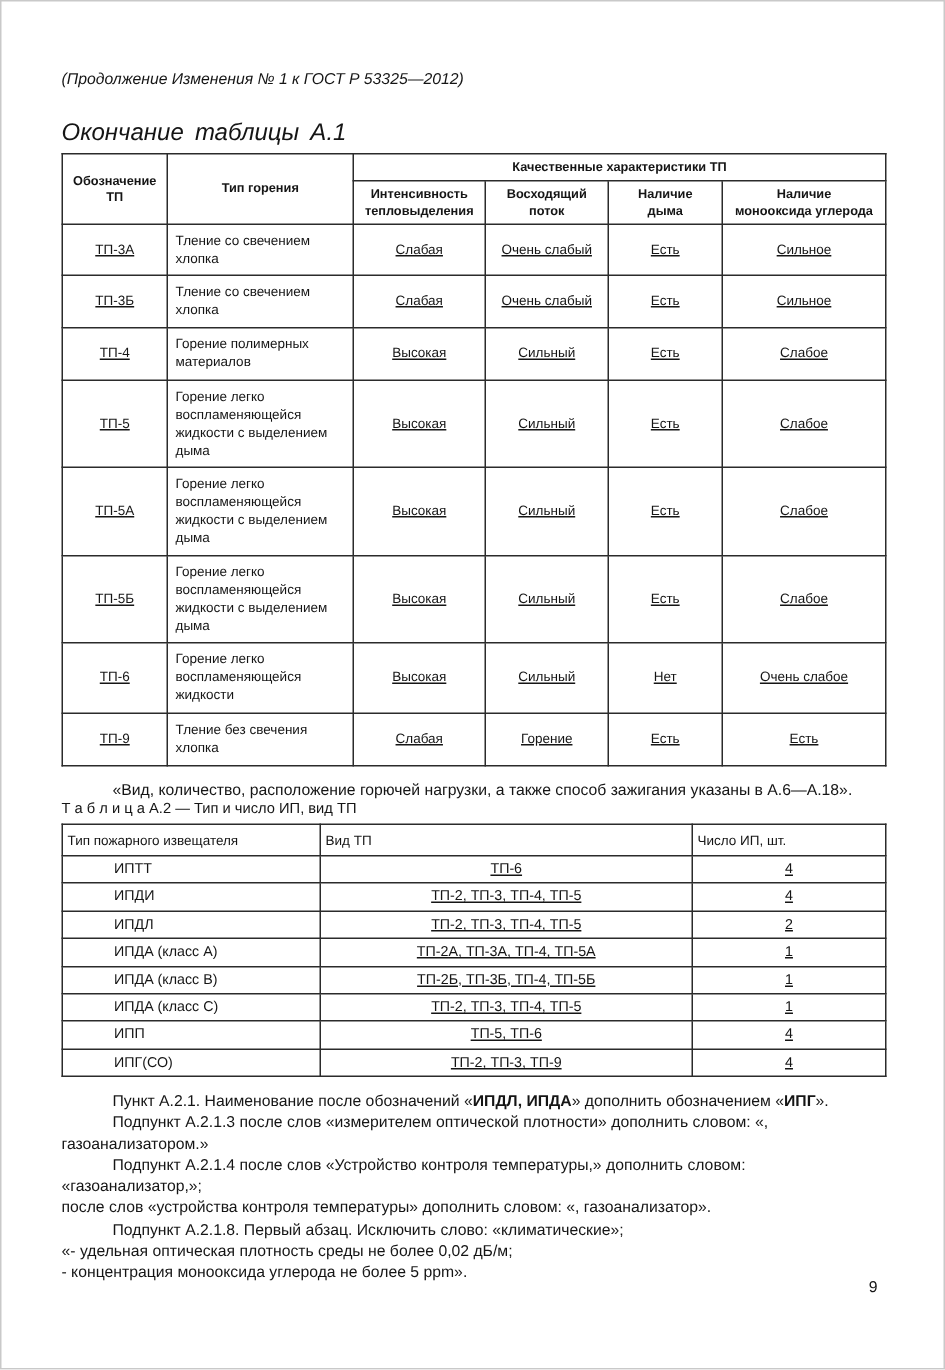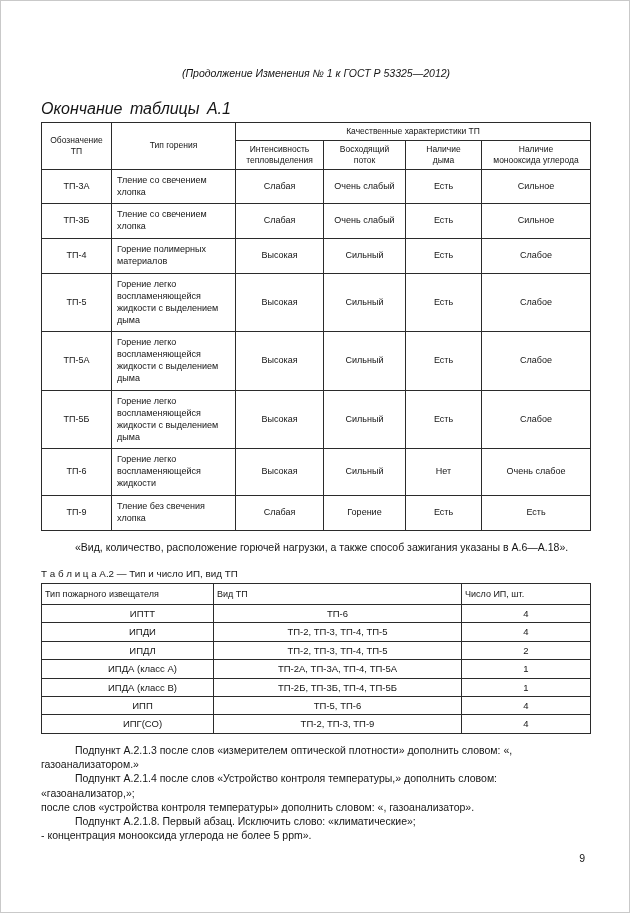--- a/index.html
+++ b/index.html
@@ -4,52 +4,52 @@
 <style>
   * { margin:0; padding:0; box-sizing:border-box; }
   html,body { background:#e9e9e9; }
   body { font-family:"Liberation Sans", sans-serif; color:#151515; }
   .page {
     position:relative; width:630px; height:913px; background:#ffffff;
     border:1px solid #c9c9c9; margin:0 auto; padding:46px 38px 0 40px;
     overflow:hidden;
   }
   .header-note {
-    font-style:italic; font-size:10.5px; text-align:center; margin-bottom:21px;margin-top:20px;
+    font-style:italic; font-size:10.5px; text-align:left; margin-bottom:21px;
   }
   .t1-caption {
     font-style:italic; font-size:16px; word-spacing:3px; margin-bottom:4px;
   }
   table { border-collapse:collapse; table-layout:fixed; width:100%; }
   th, td { border:1px solid #2b2b2b; }
   
   .t1 th {
-    font-weight:normal; font-size:8.5px; line-height:1.28; text-align:center;
+    font-weight:bold; font-size:8.5px; line-height:1.28; text-align:center;
     vertical-align:middle; padding:3px 2px; white-space:pre-line;
   }
   .t1 td {
     font-size:9px; line-height:1.32; vertical-align:middle; padding:5px 5px;
   }
-  td.ctr { text-align:center; }
+  td.ctr { text-align:center;text-decoration:underline; }
   td.lft { text-align:left; }
   
   .paras { margin-top:9px; }
   .para { font-size:10.5px; line-height:1.36; }
   .para.indent { text-indent:34px; }
   .bold { font-weight:bold; }
   
-  .t2-caption { font-size:9.8px; margin-top:14px; margin-bottom:4px; }
+  .t2-caption { font-size:9.8px; margin-bottom:4px; }
   .t2 th {
     font-weight:normal; font-size:9px; text-align:left; vertical-align:middle;
     padding:5px 3px;
   }
   .t2 td {
     font-size:9.5px; line-height:1.2; vertical-align:middle; padding:3px 4px;
   }
-  .t2 td.col-first { text-align:center; padding-left:34px; }
+  .t2 td.col-first { text-align:left; padding-left:34px; }
   .page-number {
     position:absolute; top:851px; right:44px; font-size:10.5px;
   }
 </style>
 </head>
 <body>
 
 <div class="page">
 
   <div class="header-note">(Продолжение Изменения № 1 к ГОСТ Р 53325—2012)</div>
@@ -190,35 +190,42 @@
           <td class="col-first">ИПДА (класс А)</td>
           <td class="ctr">ТП-2А, ТП-3А, ТП-4, ТП-5А</td>
           <td class="ctr">1</td>
         </tr>
         <tr>
           <td class="col-first">ИПДА (класс В)</td>
           <td class="ctr">ТП-2Б, ТП-3Б, ТП-4, ТП-5Б</td>
           <td class="ctr">1</td>
         </tr>
         <tr>
+          <td class="col-first">ИПДА (класс С)</td>
+          <td class="ctr">ТП-2, ТП-3, ТП-4, ТП-5</td>
+          <td class="ctr">1</td>
+        </tr>
+        <tr>
           <td class="col-first">ИПП</td>
           <td class="ctr">ТП-5, ТП-6</td>
           <td class="ctr">4</td>
         </tr>
         <tr>
           <td class="col-first">ИПГ(СО)</td>
           <td class="ctr">ТП-2, ТП-3, ТП-9</td>
           <td class="ctr">4</td>
         </tr>
       </tbody>
   </table>
 
   <div class="paras">
+      <p class="para indent"><span>Пункт А.2.1. Наименование после обозначений «</span><span class="bold">ИПДЛ, ИПДА</span><span>» дополнить обозначением «</span><span class="bold">ИПГ</span><span>».</span></p>
       <p class="para indent"><span>Подпункт А.2.1.3 после слов «измерителем оптической плотности» дополнить словом: «, газоанализатором.»</span></p>
       <p class="para indent"><span>Подпункт А.2.1.4 после слов «Устройство контроля температуры,» дополнить словом: «газоанализатор,»;</span></p>
       <p class="para"><span>после слов «устройства контроля температуры» дополнить словом: «, газоанализатор».</span></p>
       <p class="para indent"><span>Подпункт А.2.1.8. Первый абзац. Исключить слово: «климатические»;</span></p>
+      <p class="para"><span>«- удельная оптическая плотность среды не более 0,02 дБ/м;</span></p>
       <p class="para"><span>- концентрация монооксида углерода не более 5 ppm».</span></p>
     </div>
 
   <div class="page-number">9</div>
 
 </div>
 
 </body></html>

